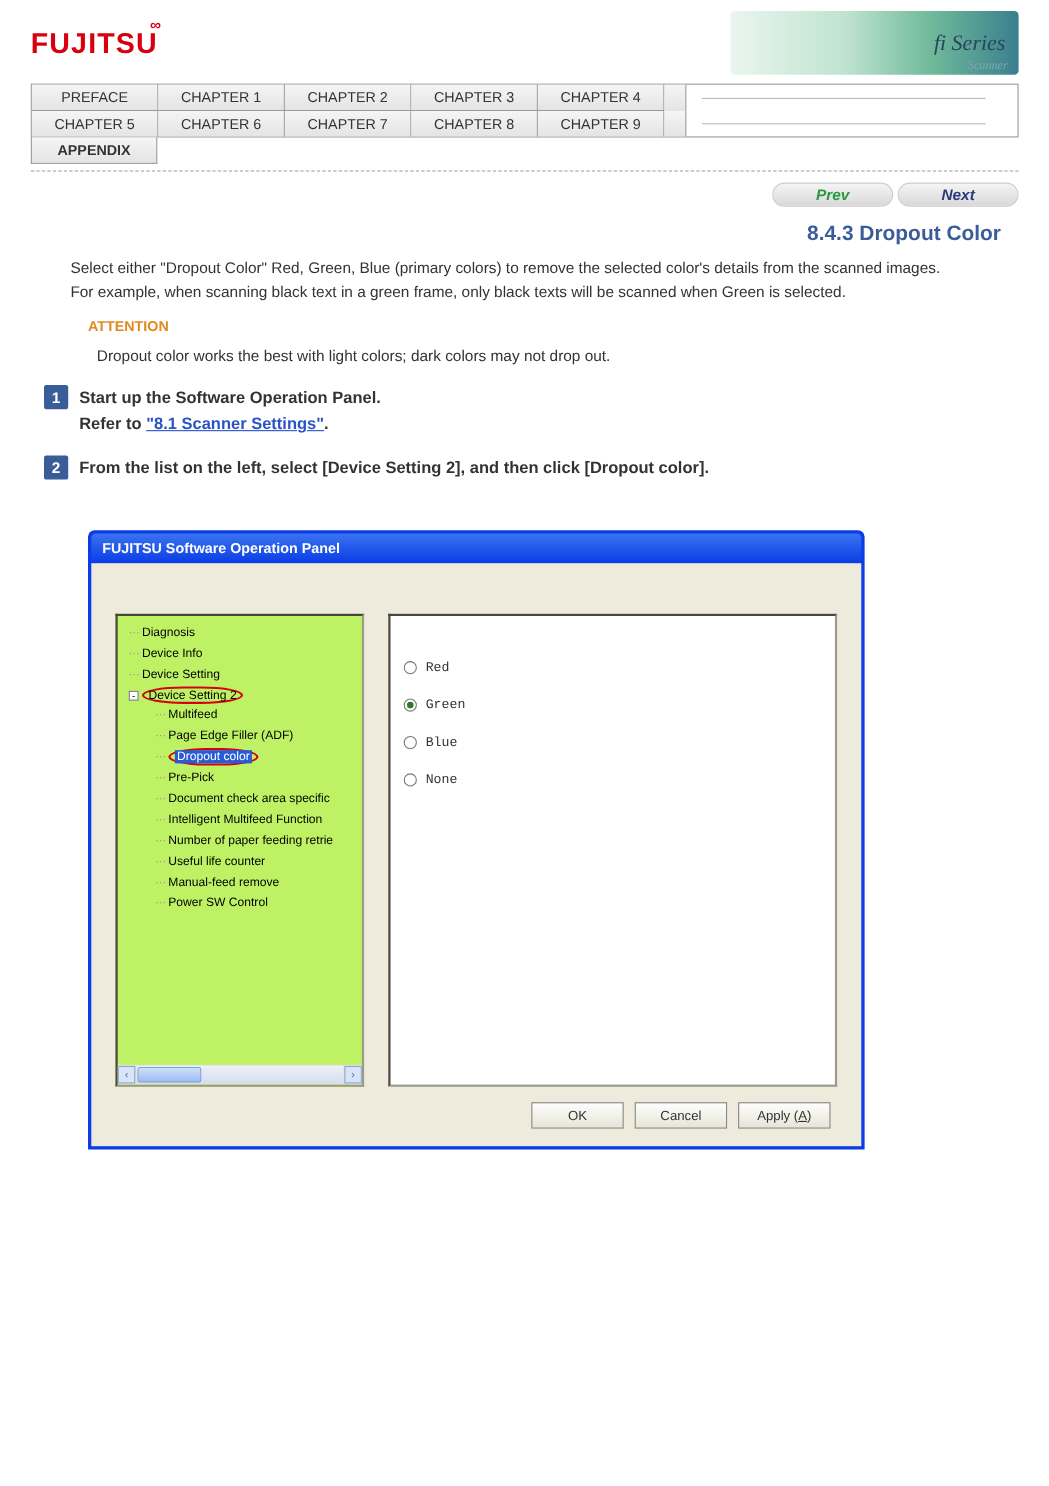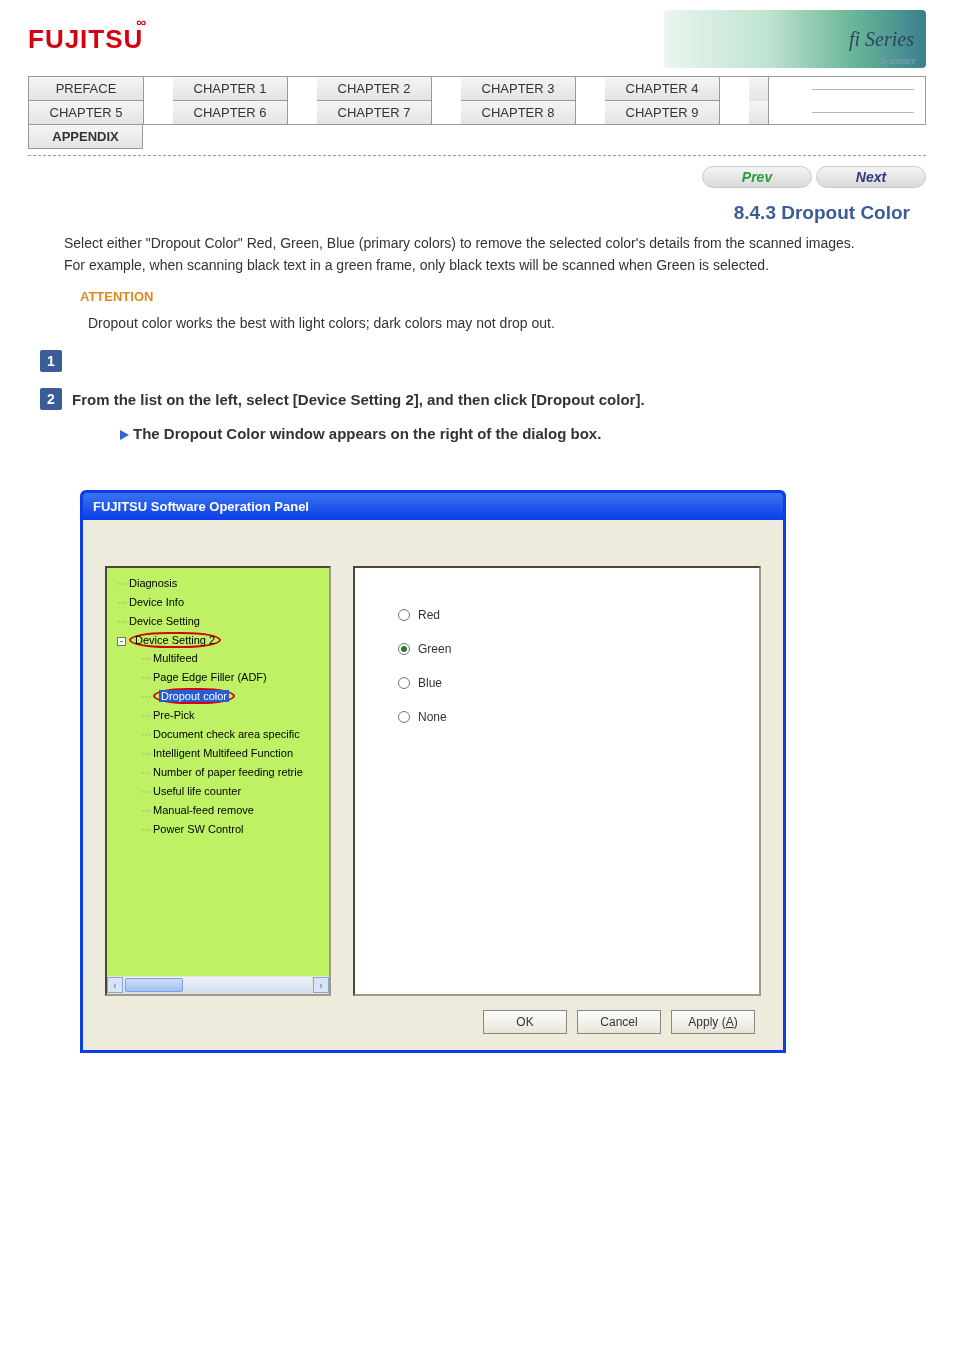--- a/index.html
+++ b/index.html
@@ -5,21 +5,21 @@
   * { box-sizing: border-box; margin: 0; padding: 0; }
   body { font-family: Arial, Helvetica, sans-serif; font-size: 13px; color: #333; background: #fff; width: 954px; }
   .top-bar { display: flex; justify-content: space-between; align-items: center; padding: 10px 28px 8px 28px; }
   .logo { font-family: "Arial Black", Arial, sans-serif; font-weight: 900; font-size: 26px; color: #d7000f; letter-spacing: 1px; position: relative; }
   .logo .infinity { position: absolute; top: -10px; right: -4px; font-size: 14px; color: #d7000f; }
   .banner { width: 262px; height: 58px; background: linear-gradient(90deg, #eaf6ef 0%, #bfe3d0 40%, #6fb99a 70%, #3a7f8e 100%); border-radius: 4px; position: relative; overflow: hidden; display:flex; align-items:center; justify-content:flex-end; padding-right:12px; }
   .banner .fi { font-style: italic; font-family: 'Times New Roman', serif; font-size: 20px; color: #28465a; }
   .banner .scanner { position:absolute; bottom:2px; right:10px; font-style:italic; font-size:11px; color:#7fa5b5; font-family:cursive; }
   .nav-area { padding: 0 28px; }
   .nav-rows { border:1px solid #999; }
-  .nav-row { display: flex; gap: 29px; }
+  .nav-row { display: flex; }
   .nav-cell { flex: 0 0 115px; text-align:center; padding: 4px 0; font-size: 13px; color:#333; background: linear-gradient(#f5f5f5,#e4e4e4); border-right:1px solid #999; cursor:pointer; font-family: "Trebuchet MS", Arial; }
   .nav-row:first-child .nav-cell { border-bottom:1px solid #999; }
   .nav-cell.appendix { text-align:center; }
   .nav-drop { flex: 0 0 20px; border-right:1px solid #999; background: linear-gradient(#f5f5f5,#e4e4e4); }
   .nav-side { flex:1; display:flex; flex-direction:column; justify-content:center; padding-left:14px; gap:12px; }
   .side-line { height:1px; background:#bbb; width:90%; }
   .dashed { border-top: 1px dashed #999; margin: 6px 28px 6px 28px; }
   .section-row { display:flex; justify-content:flex-end; padding: 4px 28px; gap:4px;}
   .pn-btn { width:110px; height:22px; background: linear-gradient(#f4f4f4,#d9d9d9); border-radius: 11px 11px 11px 11px; border:1px solid #ccc; display:flex; align-items:center; justify-content:center; font-style:italic; font-weight:bold; font-size:14px; cursor:pointer; }
   .pn-btn.prev { color:#2a9a3f; }
@@ -49,21 +49,21 @@
   .tree-item.lvl2 { padding-left:24px; }
   .tree-item.lvl2::before { content:"⋯"; color:#999; margin-right:2px; font-size:10px;}
   .tree-item.expand { padding-left:0;}
   .tree-item.expand .box { display:inline-block; width:9px; height:9px; border:1px solid #777; text-align:center; line-height:7px; font-size:9px; margin-right:3px; background:#fff;}
   .circled { border:2px solid #d7000f; border-radius:50%/60%; padding:0 4px; }
   .highlighted { background:#2a5bd7; color:#fff; padding:0 2px; }
   .tree-scroll { position:absolute; bottom:0; left:0; right:0; height:18px; background:#e8e4d4; display:flex; align-items:center;}
   .tree-scroll .arr { width:16px; height:16px; background:#d9e4f7; border:1px solid #8aa6d6; display:flex; align-items:center; justify-content:center; font-size:10px; color:#4a6db3;}
   .tree-scroll .track { flex:1; height:16px; background:linear-gradient(#eef2fa,#d2deee); position:relative; margin:0 1px;}
   .tree-scroll .thumb { position:absolute; left:1px; top:1px; height:14px; width:58px; background:linear-gradient(#cde0fb,#9ebef2); border-radius:2px; border:1px solid #7aa0de;}
-  .radio-panel { flex:1; height:430px; background:#fff; border:2px inset #9d9a8a; padding:40px 43px;}
+  .radio-panel { flex:1; height:430px; background:#fff; border:2px inset #9d9a8a; padding:40px 12px;font-family:Liberation Mono, monospace;}
   .radio-row { display:flex; align-items:center; gap:8px; margin-bottom:20px; font-size:12px;}
   .radio-dot { width:12px; height:12px; border:1px solid #777; border-radius:50%; background:#fff; position:relative;}
   .radio-dot.sel::after { content:""; position:absolute; top:2px; left:2px; width:6px; height:6px; background:#2a7a2a; border-radius:50%;}
   .dialog-footer { display:flex; justify-content:flex-end; gap:10px; padding:14px 6px 4px 6px;}
   .win-btn { width:84px; height:24px; background:linear-gradient(#fdfdfd,#e7e5d7); border:1px solid #888; font-size:12px; cursor:pointer; display:flex; align-items:center; justify-content:center; font-family:Tahoma,Arial;}
   .win-btn .u { text-decoration: underline; }
   .appendix-wrap { display:flex; }
 </style>
 </head>
 <body>
@@ -127,28 +127,31 @@
 </div>
 
 <div class="note-attention">
   <div class="title">ATTENTION</div>
   <div class="body">Dropout color works the best with light colors; dark colors may not drop out.</div>
 </div>
 
 <div class="steps">
   <div class="step">
     <div class="step-num">1</div>
+    <div class="step-text">
+      <div>Start up the Software Operation Panel.</div>
+      <div>
+        <span>Refer to </span><a href="#">"8.1 Scanner Settings"</a><span>.</span>
+      </div>
+    </div>
   </div>
   <div class="step">
     <div class="step-num">2</div>
     <div class="step-text">
       <div>From the list on the left, select [Device Setting 2], and then click [Dropout color].</div>
-      <div class="arrow-line">
-        <span class="arrow-icon"></span><span>The Dropout Color window appears on the right of the dialog box.</span>
-      </div>
     </div>
   </div>
 </div>
 
 <div class="dialog-wrap">
   <div class="dialog">
     <div class="dialog-title">FUJITSU Software Operation Panel</div>
     <div class="dialog-body">
       <div class="dialog-main">
         <div class="tree-panel">

